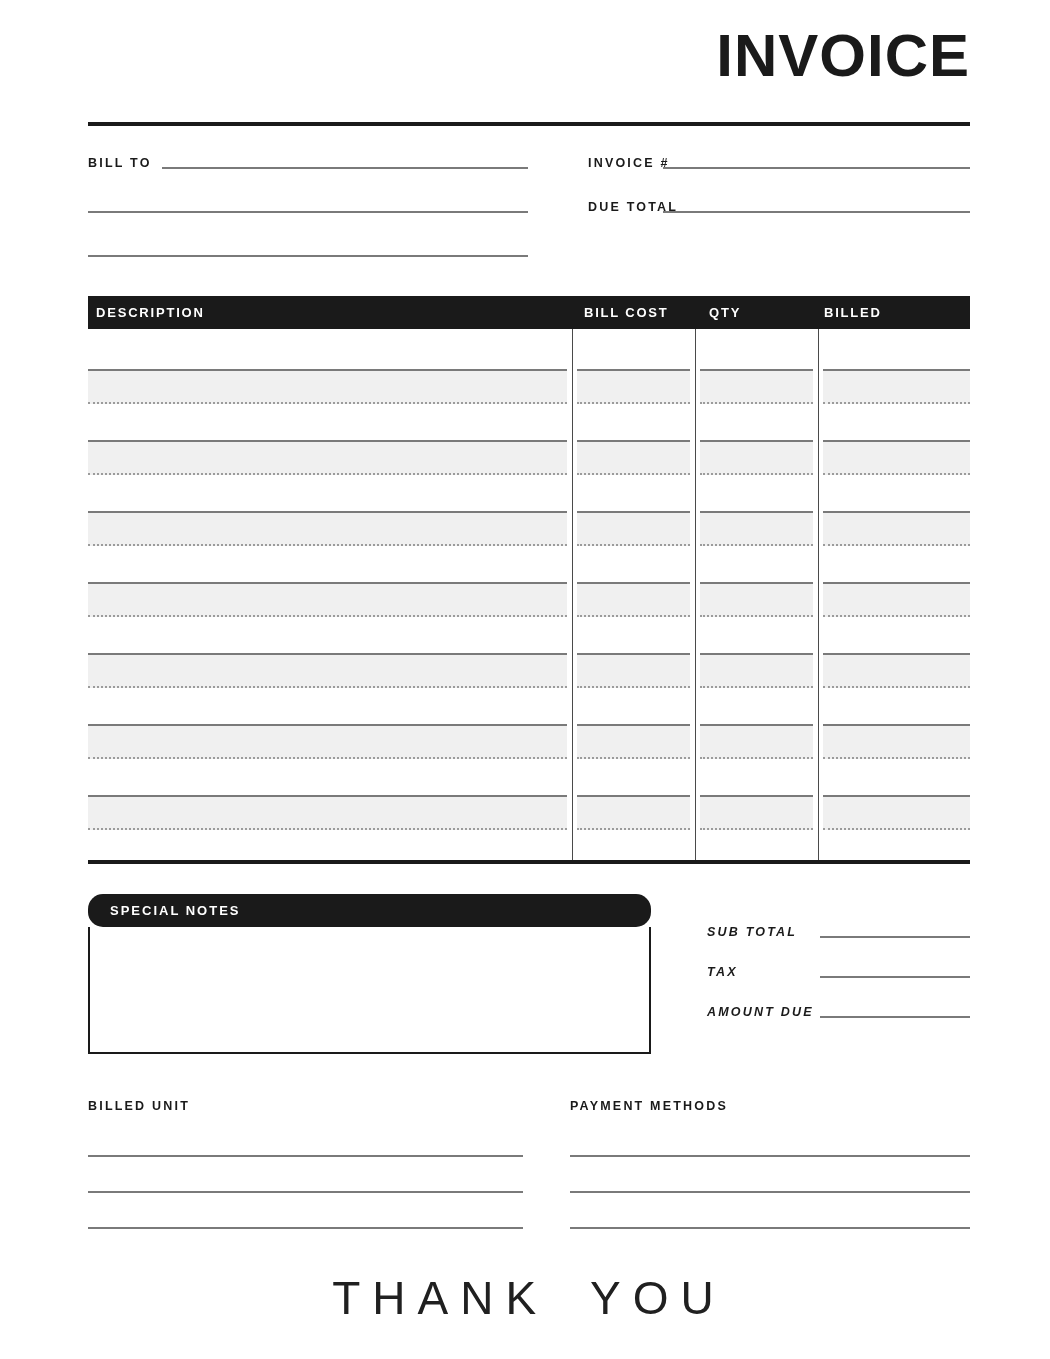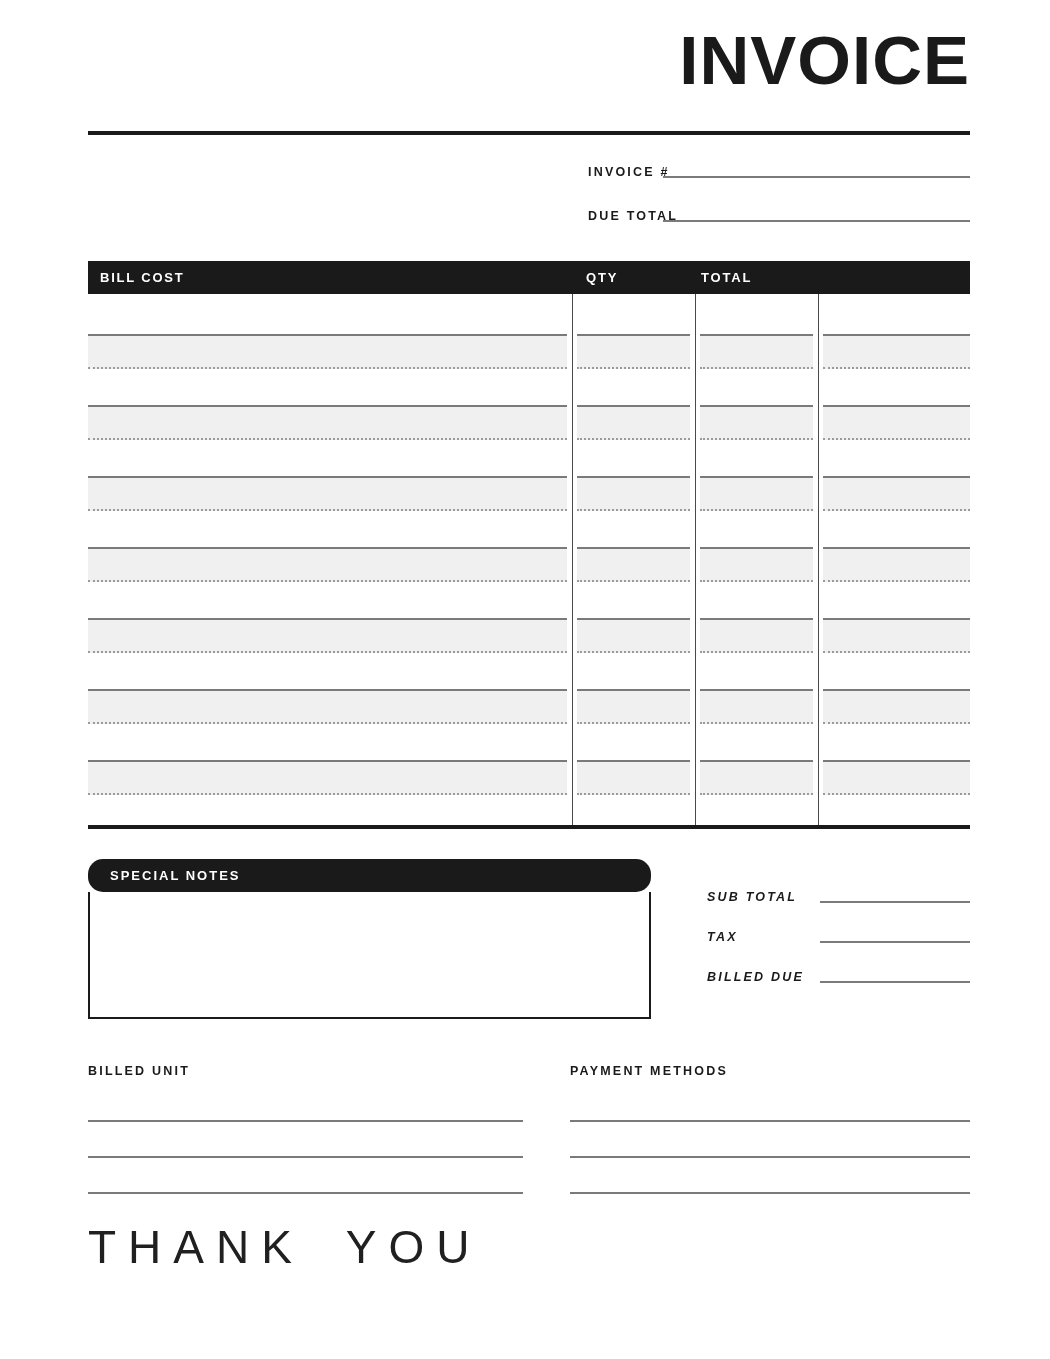--- a/index.html
+++ b/index.html
@@ -6,21 +6,21 @@
   html,body { background:#ffffff; }
   .page {
     position:relative; width:1050px; height:1359px; margin:0 auto;
     background:#ffffff; overflow:hidden;
     font-family:"Liberation Sans", sans-serif; color:var(--ink,#1a1a1a);
   }
   .content { margin-left:88px; width:882px; }
 
   
   .title {
-    margin-top:26px; text-align:right; font-size:69px; line-height:1;
+    margin-top:26px; text-align:right; font-size:60px; line-height:1;
     font-weight:bold; letter-spacing:1px; color:var(--ink,#1a1a1a);
   }
   .top-rule { height:4px; background:var(--ink,#1a1a1a); margin-top:36px; }
 
   
   .meta { display:flex; margin-top:24px; }
   .meta-left  { width:440px; }
   .meta-right { margin-left:auto; width:418px; }
   .meta-row { display:flex; align-items:flex-end; height:20px; margin-bottom:24px; }
   .meta-row:last-child { margin-bottom:0; }
@@ -73,51 +73,64 @@
 
   
   .footer { display:flex; margin-top:45px; }
   .f-col-left  { width:435px; }
   .f-col-right { margin-left:auto; width:400px; }
   .footer-line { height:0; border-bottom:2px solid var(--line-gray,#7a7a7a); margin-top:34px; }
   .footer-line.first { margin-top:42px; }
 
   
   .thank-you {
-    margin-top:28px; font-size:46px; line-height:1.1;
+    margin-top:44px; text-align:center; font-size:46px; line-height:1.1;
     font-weight:normal; letter-spacing:12px; word-spacing:18px; color:#202020;
   }
 </style>
 </head>
 <body>
 
 <div class="page">
   <div class="content">
 
     <h1 class="title">INVOICE</h1>
     <div class="top-rule"></div>
 
     <div class="meta">
+      <div class="meta-left">
+        <div class="meta-row">
+          <span class="label">BILL TO</span>
+          <span class="fill-line"></span>
+        </div>
+        <div class="meta-row">
+          <span class="fill-line"></span>
+        </div>
+        <div class="meta-row">
+          <span class="fill-line"></span>
+        </div>
+      </div>
       <div class="meta-right">
         <div class="meta-row">
           <span class="label">INVOICE #</span>
           <span class="fill-line"></span>
         </div>
         <div class="meta-row">
           <span class="label">DUE TOTAL</span>
           <span class="fill-line"></span>
         </div>
       </div>
     </div>
 
     <div class="items-table">
       <div class="items-head">
+        <span class="head-cell head-desc">DESCRIPTION</span>
         <span class="head-cell head-unit">BILL COST</span>
         <span class="head-cell head-qty">QTY</span>
-        <span class="head-cell head-total">TOTAL</span>
+        <span class="head-cell head-total">BILLED</span>
       </div>
       <div class="items-body">
         <div>
   <div class="item-row">
     <div class="cell c-desc">
                 <div class="band"></div>
               </div>
     <div class="cell c-mid">
                 <div class="band"></div>
               </div>
@@ -235,21 +248,21 @@
       <div class="totals">
         <div class="totals-row">
           <span class="label">SUB TOTAL</span>
           <span class="fill-line"></span>
         </div>
         <div class="totals-row">
           <span class="label">TAX</span>
           <span class="fill-line"></span>
         </div>
         <div class="totals-row">
-          <span class="label">BILLED DUE</span>
+          <span class="label">AMOUNT DUE</span>
           <span class="fill-line"></span>
         </div>
       </div>
     </div>
 
     <div class="footer">
       <div class="f-col-left">
         <div class="label">BILLED UNIT</div>
         <div class="footer-line first"></div>
         <div class="footer-line"></div>

